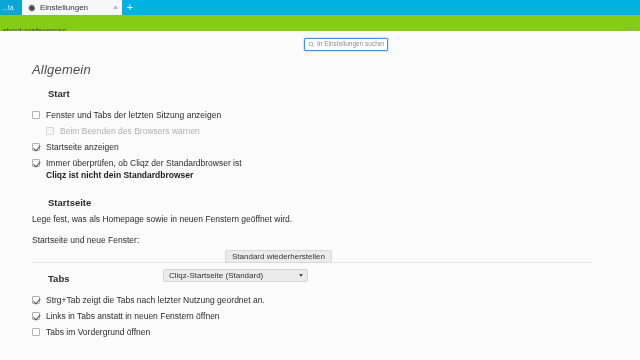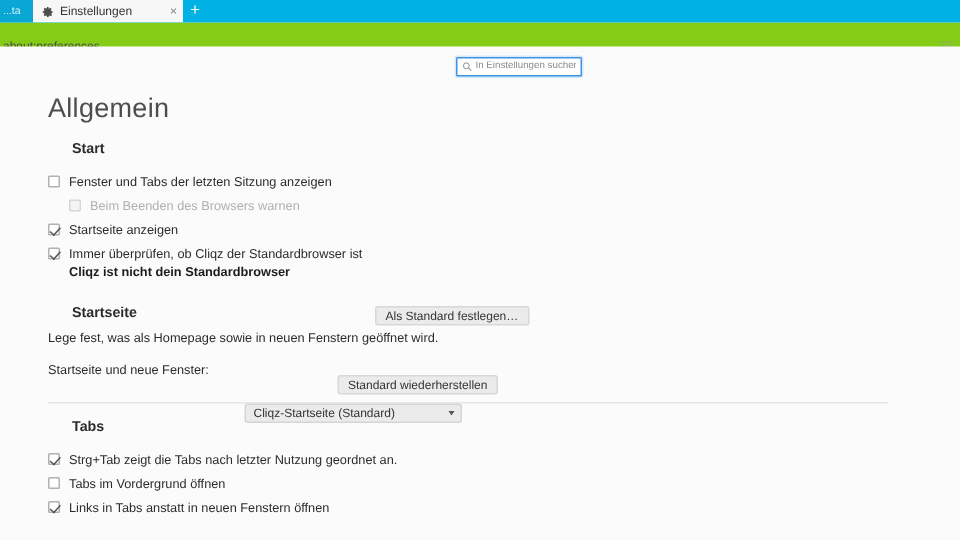--- a/index.html
+++ b/index.html
@@ -146,25 +146,26 @@
     white-space: nowrap;
     overflow: hidden;
     line-height: 1;
   }
 
   .panel {
     padding: 9px 0 0 32px;
   }
 
   .page-title {
-    font-size: 18px;
+    font-size: 13px;
     font-weight: normal;
     color: #4d4d4d;
     margin: 0 0 11px 0;
     letter-spacing: .2px;
+    font-style: italic;
   }
 
   .group-title {
     font-size: 9.5px;
     font-weight: bold;
     color: #2b2b2b;
     margin: 0 0 6px 16px;
   }
 
   .group { margin-bottom: 12px; }
@@ -357,21 +358,20 @@
       <div class="checkrow">
         <span class="cbox checked"></span>
         <span class="clabel">Immer überprüfen, ob Cliqz der Standardbrowser ist</span>
       </div>
 
       <div class="rowflex" style="padding-left:14px;margin-top:3px;">
         <span class="bold-warn">Cliqz ist nicht dein Standardbrowser</span>
       </div>
     </div>
 
-    <button class="btn btn-default-abs">Als Standard festlegen…</button>
 
     <div class="group">
       <div class="group-title">Startseite</div>
 
       <div class="rowflex">
         <span class="desc">Lege fest, was als Homepage sowie in neuen Fenstern geöffnet wird.</span>
       </div>
 
       <div class="rowflex">
         <span class="desc">Startseite und neue Fenster:</span>
@@ -389,25 +389,25 @@
 
     <div class="group">
       <div class="group-title">Tabs</div>
 
       <div class="checkrow">
         <span class="cbox checked"></span>
         <span class="clabel">Strg+Tab zeigt die Tabs nach letzter Nutzung geordnet an.</span>
       </div>
 
       <div class="checkrow">
+        <span class="cbox checked"></span>
+        <span class="clabel">Links in Tabs anstatt in neuen Fenstern öffnen</span>
+      </div>
+
+      <div class="checkrow">
         <span class="cbox"></span>
         <span class="clabel">Tabs im Vordergrund öffnen</span>
       </div>
 
-      <div class="checkrow">
-        <span class="cbox checked"></span>
-        <span class="clabel">Links in Tabs anstatt in neuen Fenstern öffnen</span>
-      </div>
-
     </div>
 
   </div>
 </div>
 
 </body></html>

